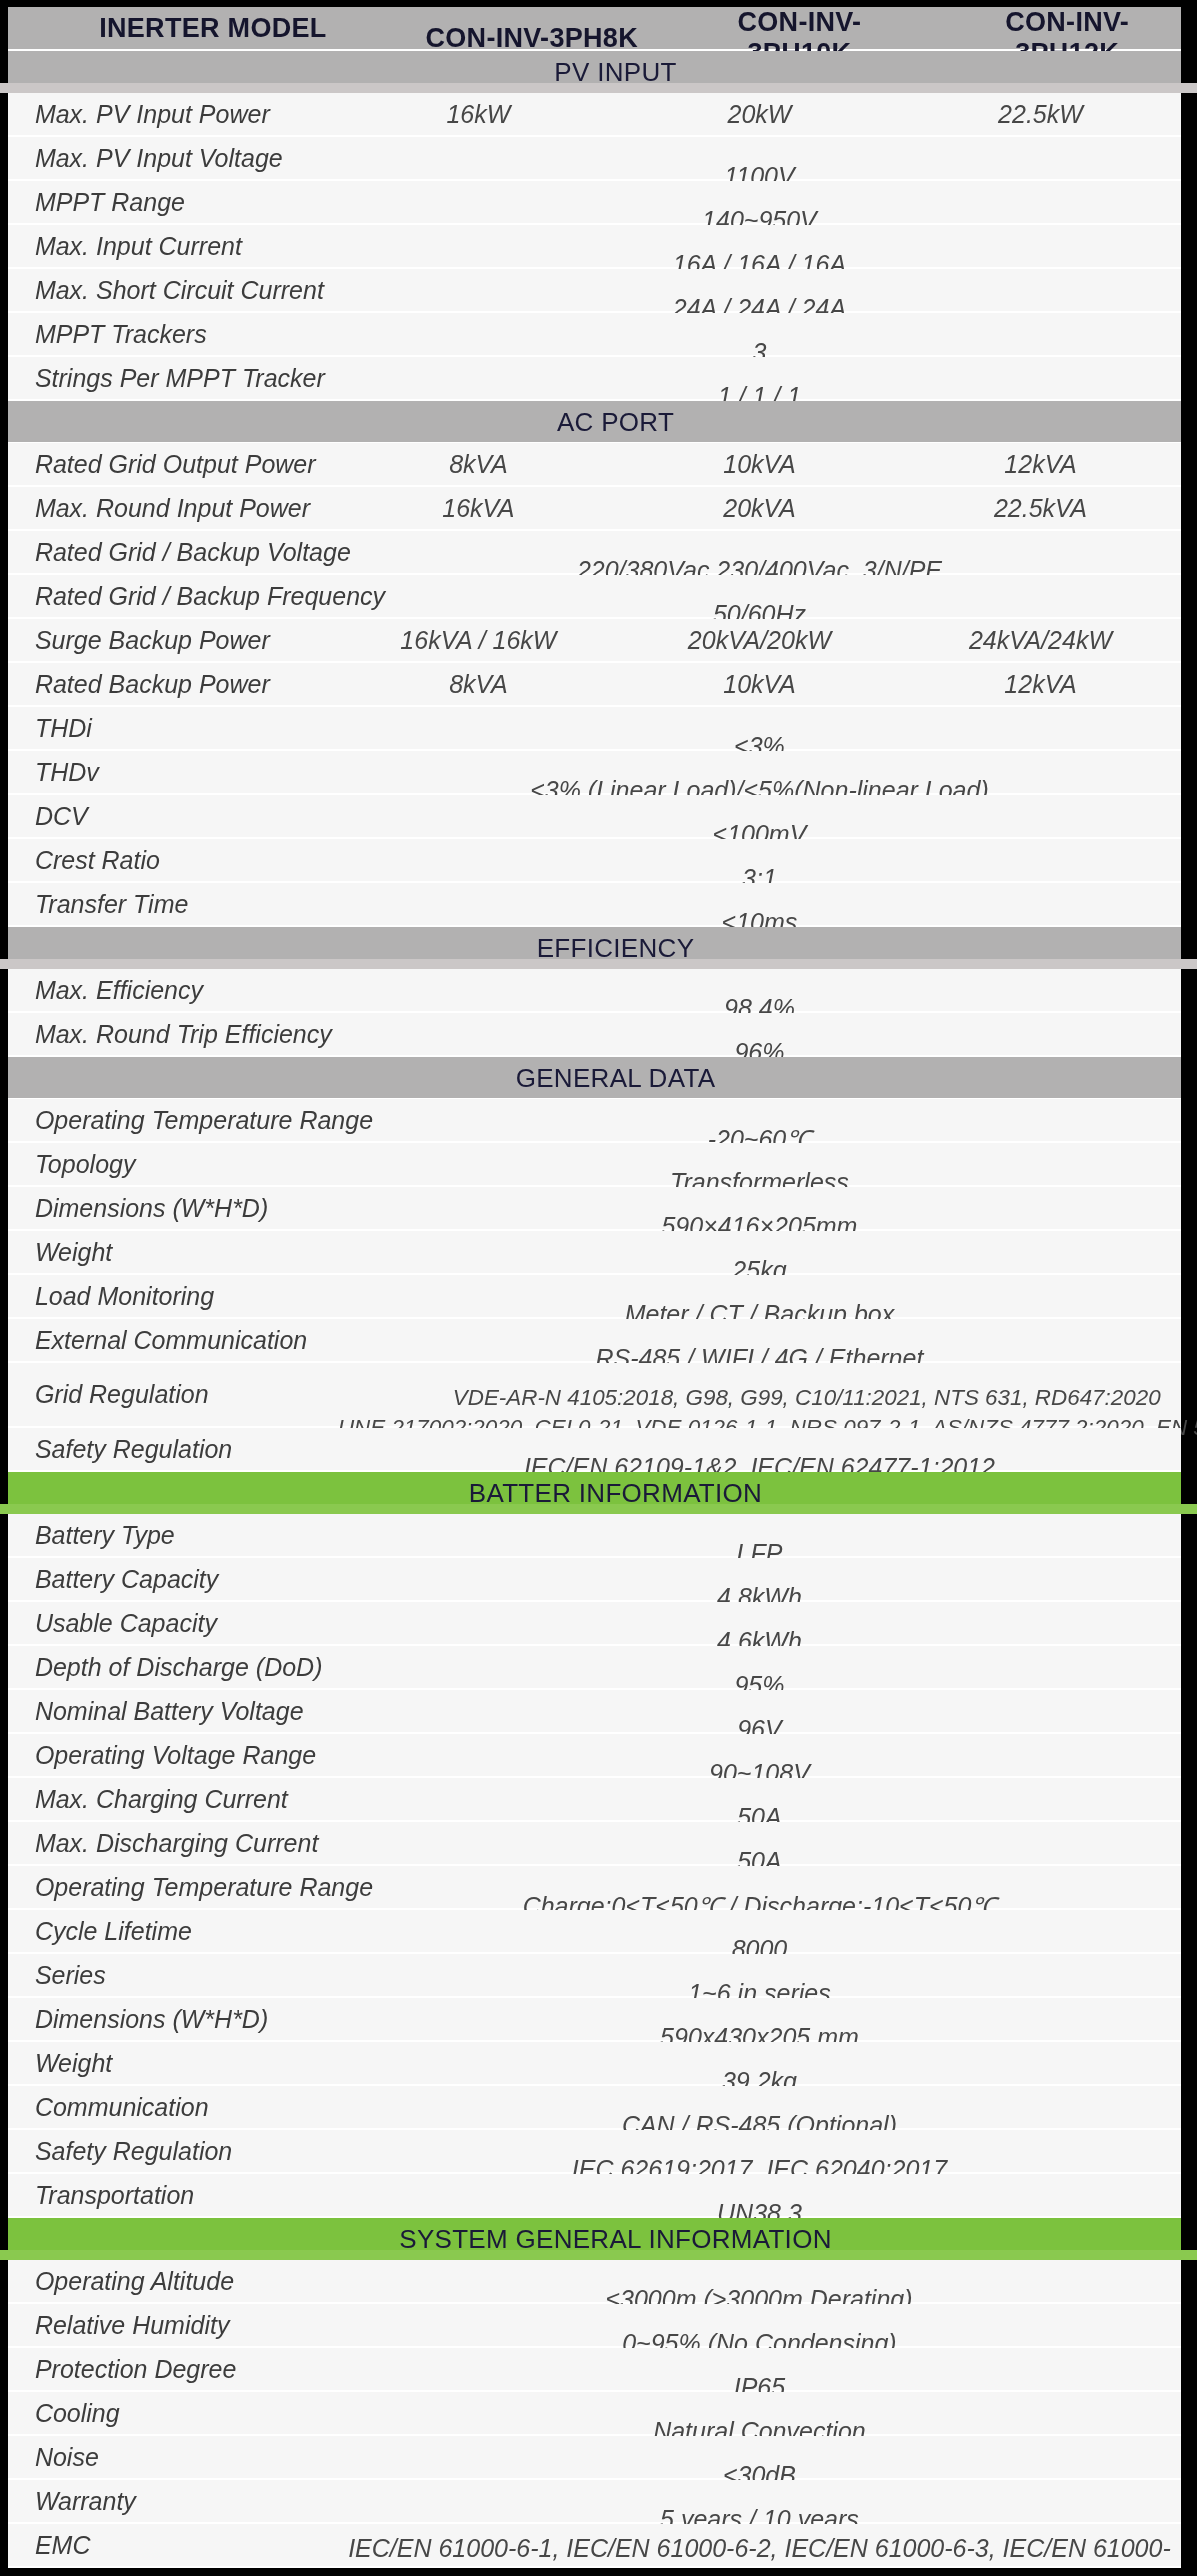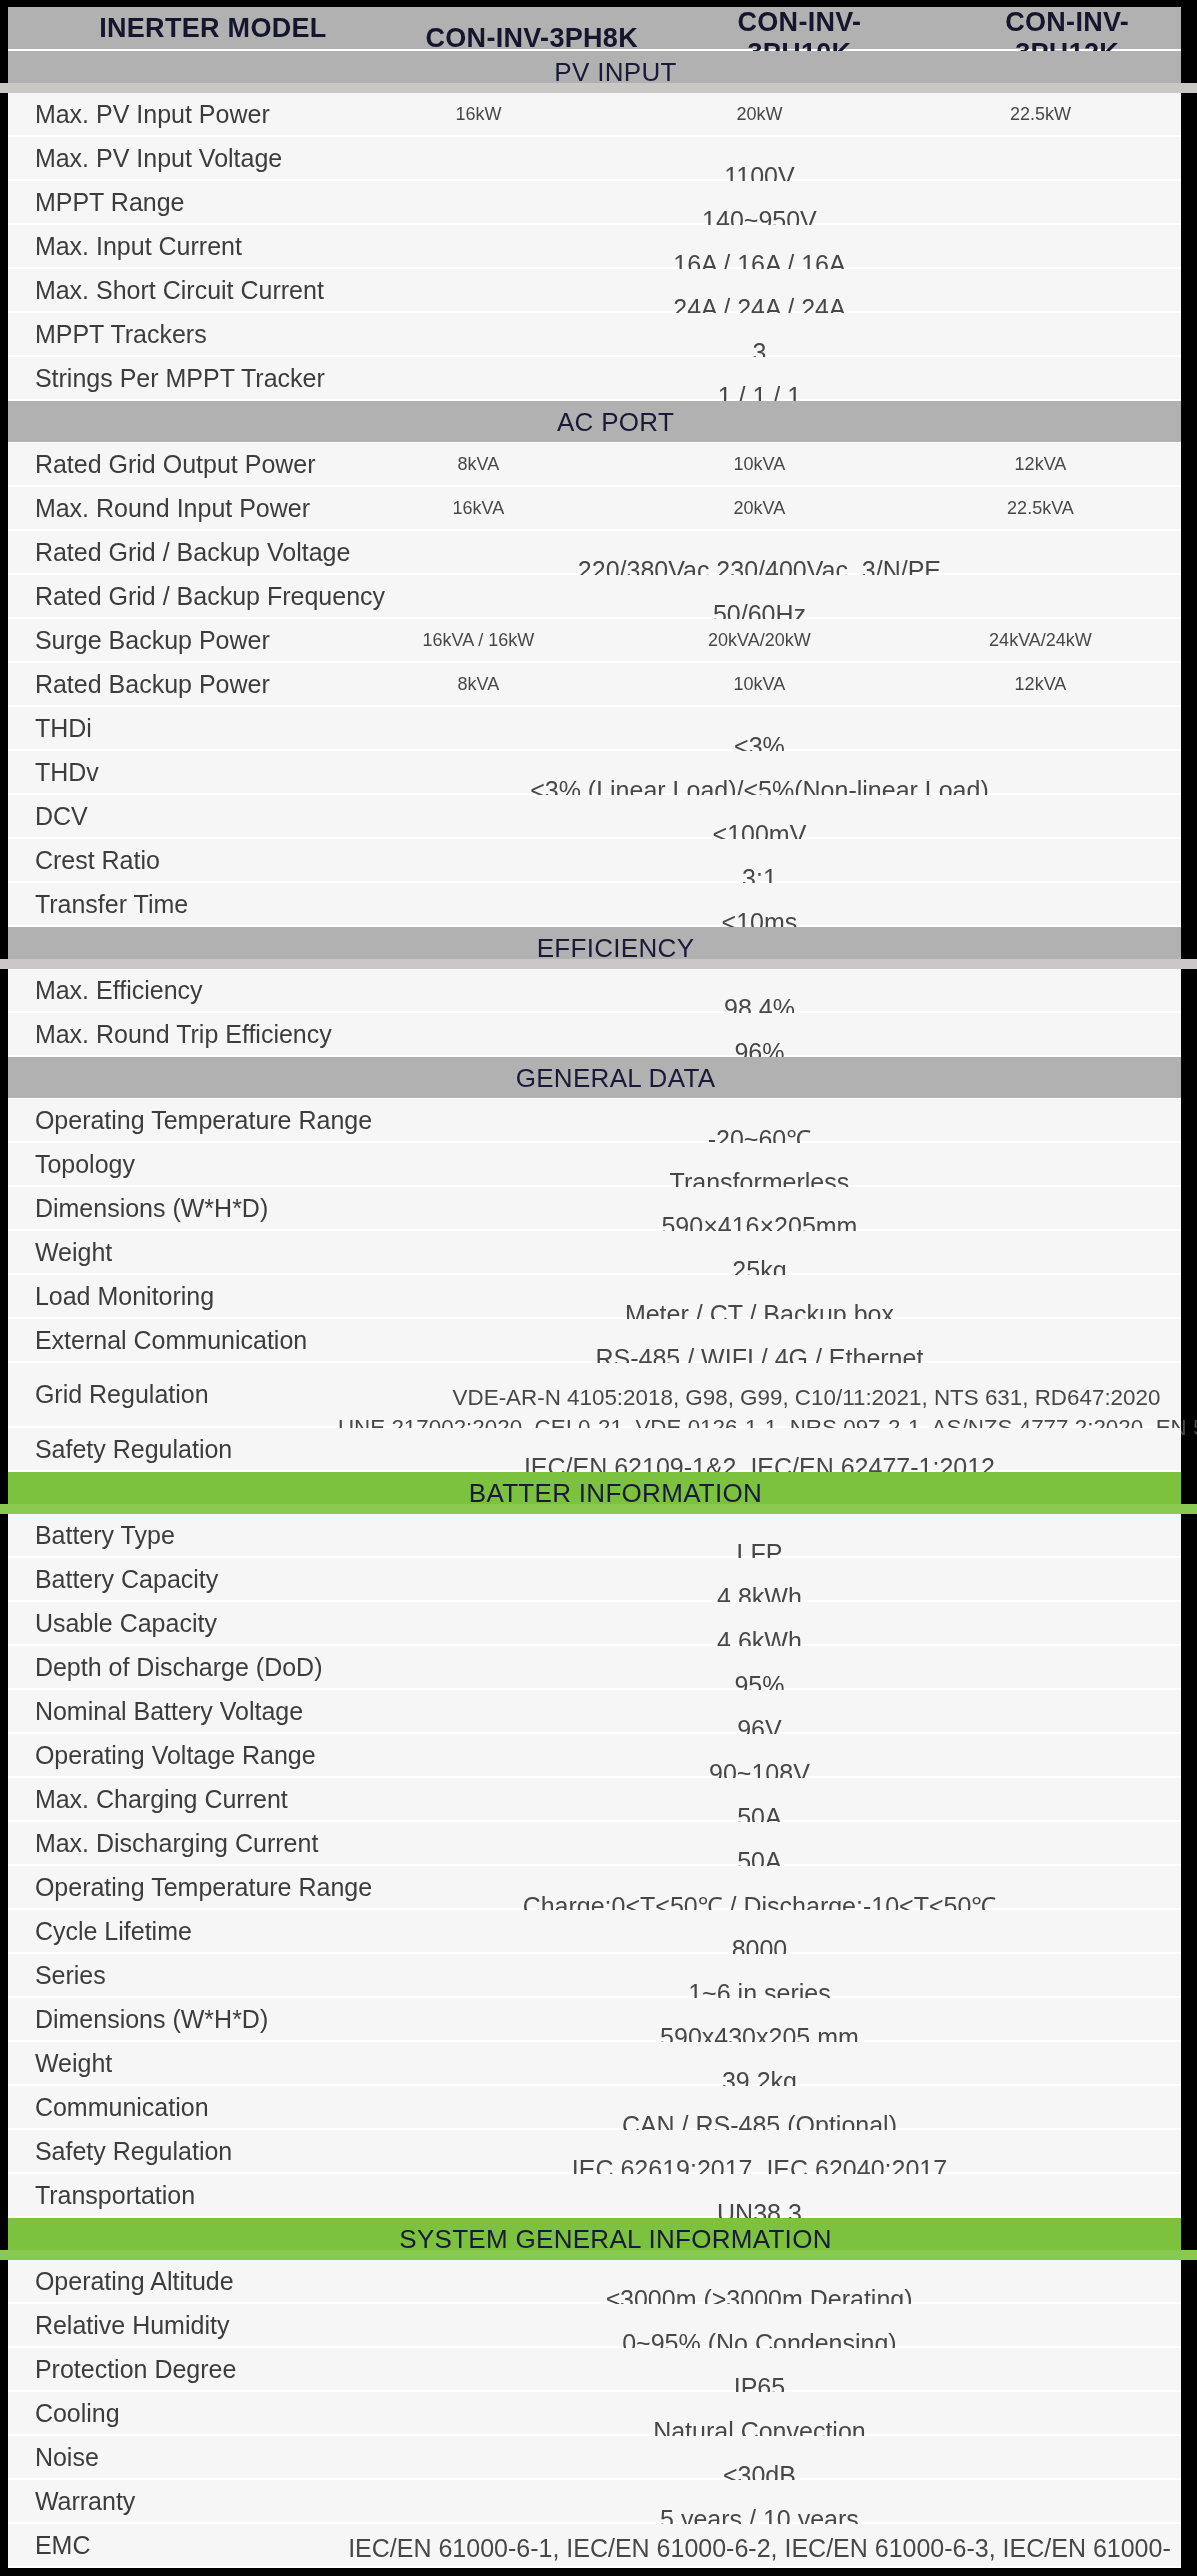--- a/index.html
+++ b/index.html
@@ -41,31 +41,32 @@
   }
 
   
   .row {
     height: 44px; flex: none;
     margin: 0 17px 0 7.9px;
     background: #F6F6F6;
     border-bottom: 2.4px solid #fff;
     display: flex; align-items: center;
     box-sizing: border-box;
+    font-style: italic;
   }
   .row.tall { height: 65px; }
   .cell-label {
     width: 330px; flex: none;
     padding-left: 27px; box-sizing: border-box;
     font-size: 25px; color: #3C3C3C;
     white-space: nowrap;
   }
   .cell-val {
     flex: 1; text-align: center;
-    font-size: 18px; color: #474747;
+    font-size: 25px; color: #474747;
   }
   .cell-span {
     flex: 3; text-align: center;
     font-size: 25px; color: #474747;
     display: flex; flex-direction: column;
     align-items: center; justify-content: center; margin-top: 36px;
   }
   .row.tall .cell-span { font-size: 22.4px; line-height: 30px; white-space: nowrap; }
 </style>
 </head>

